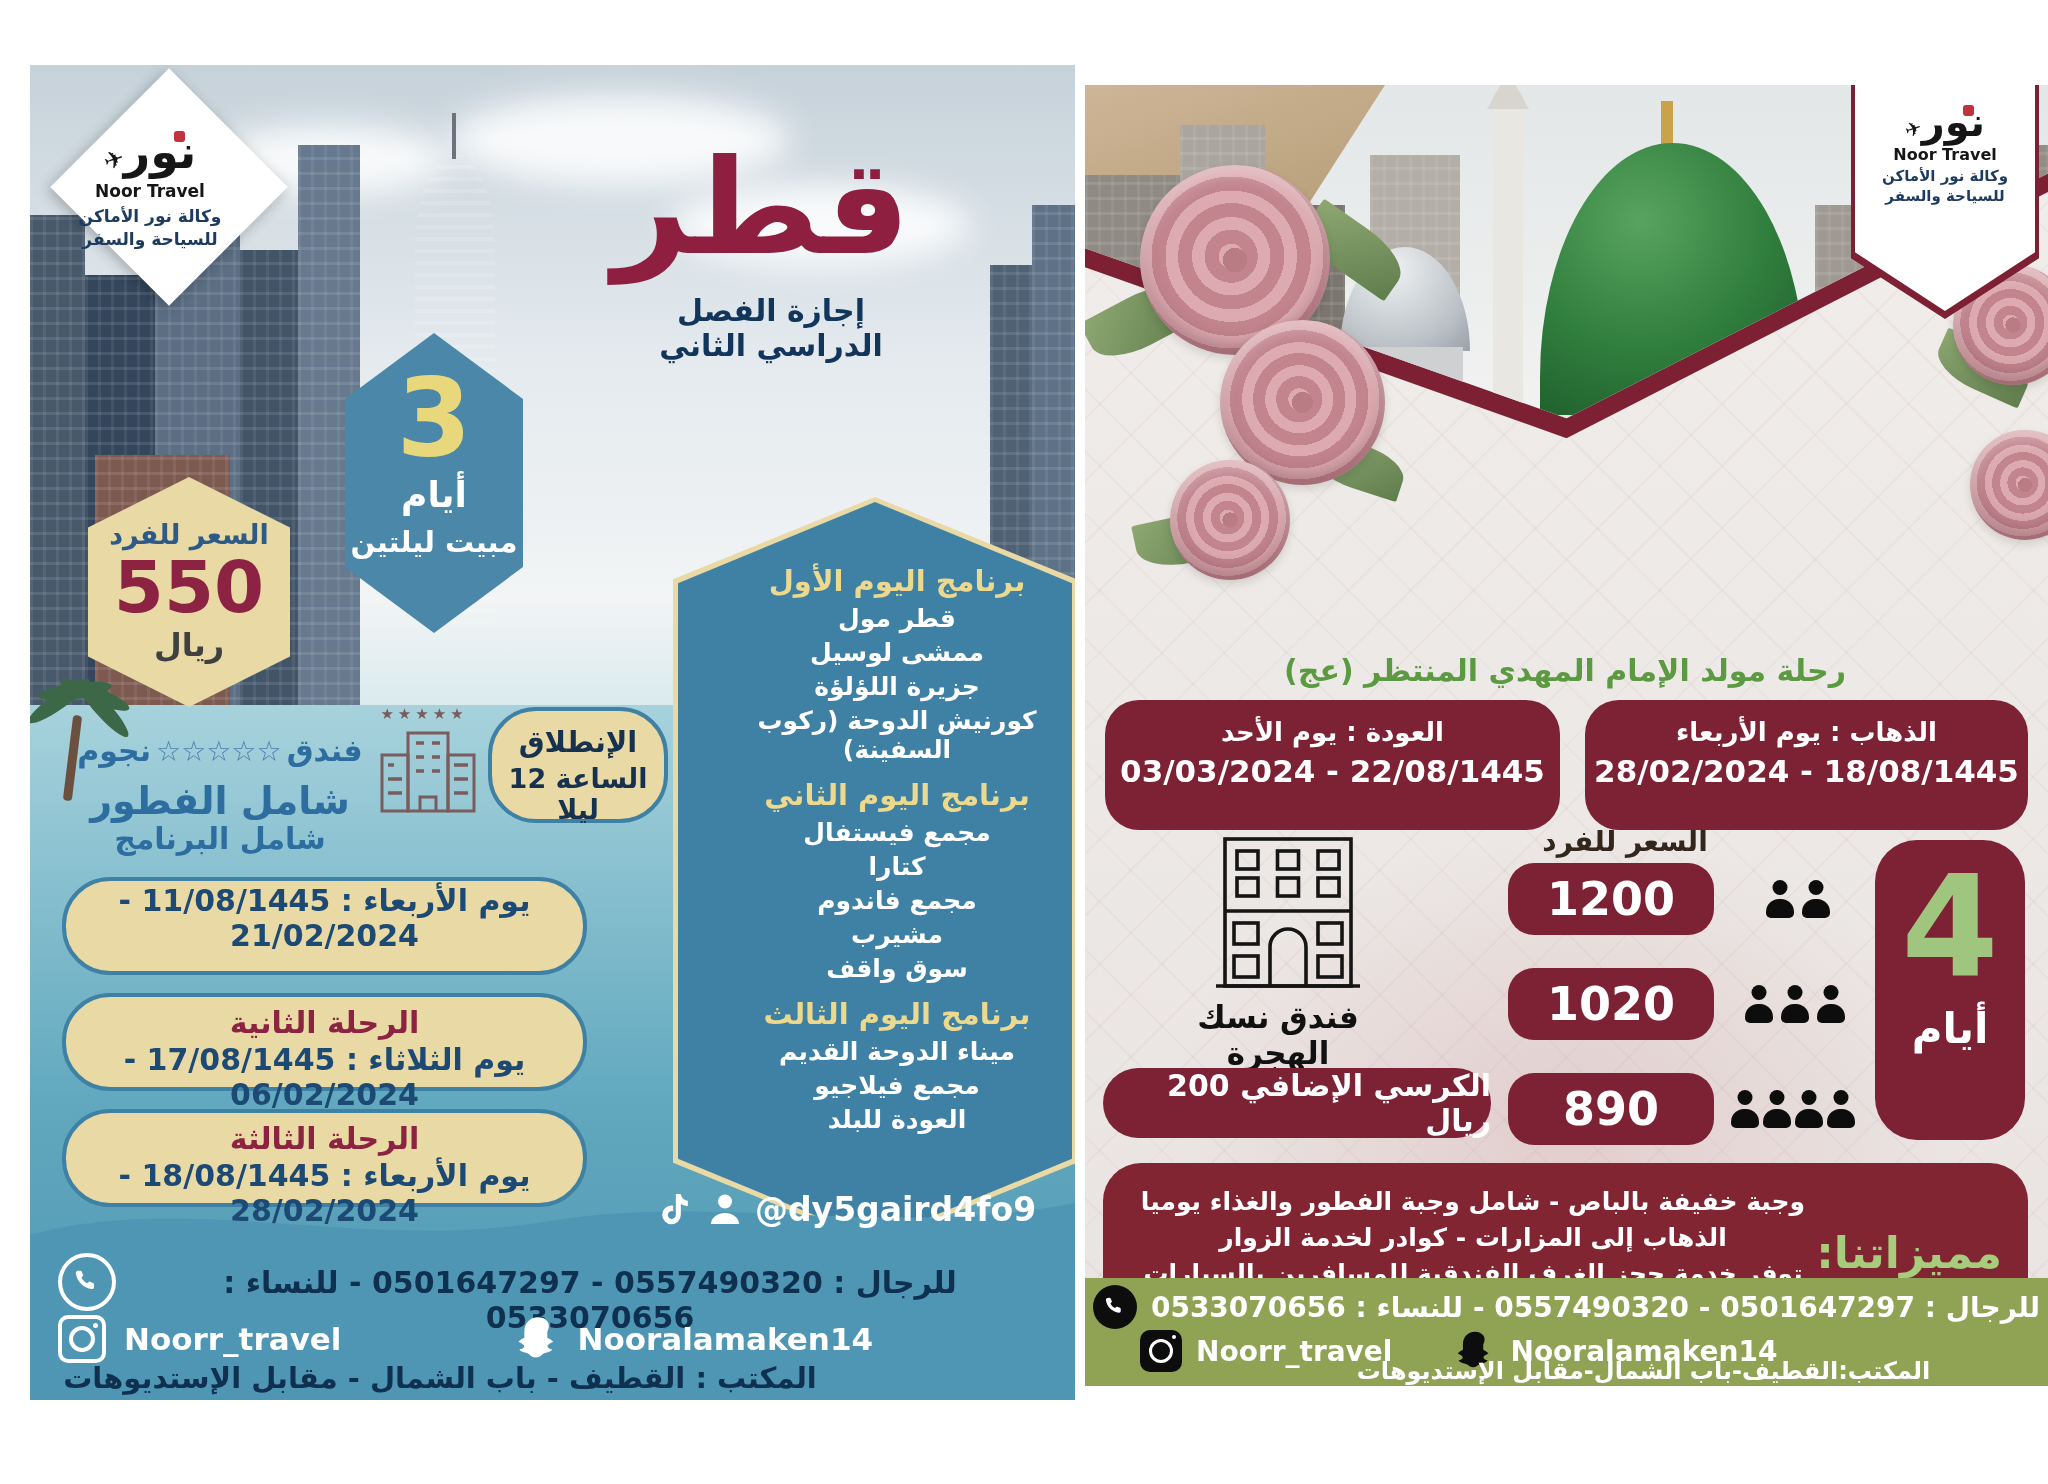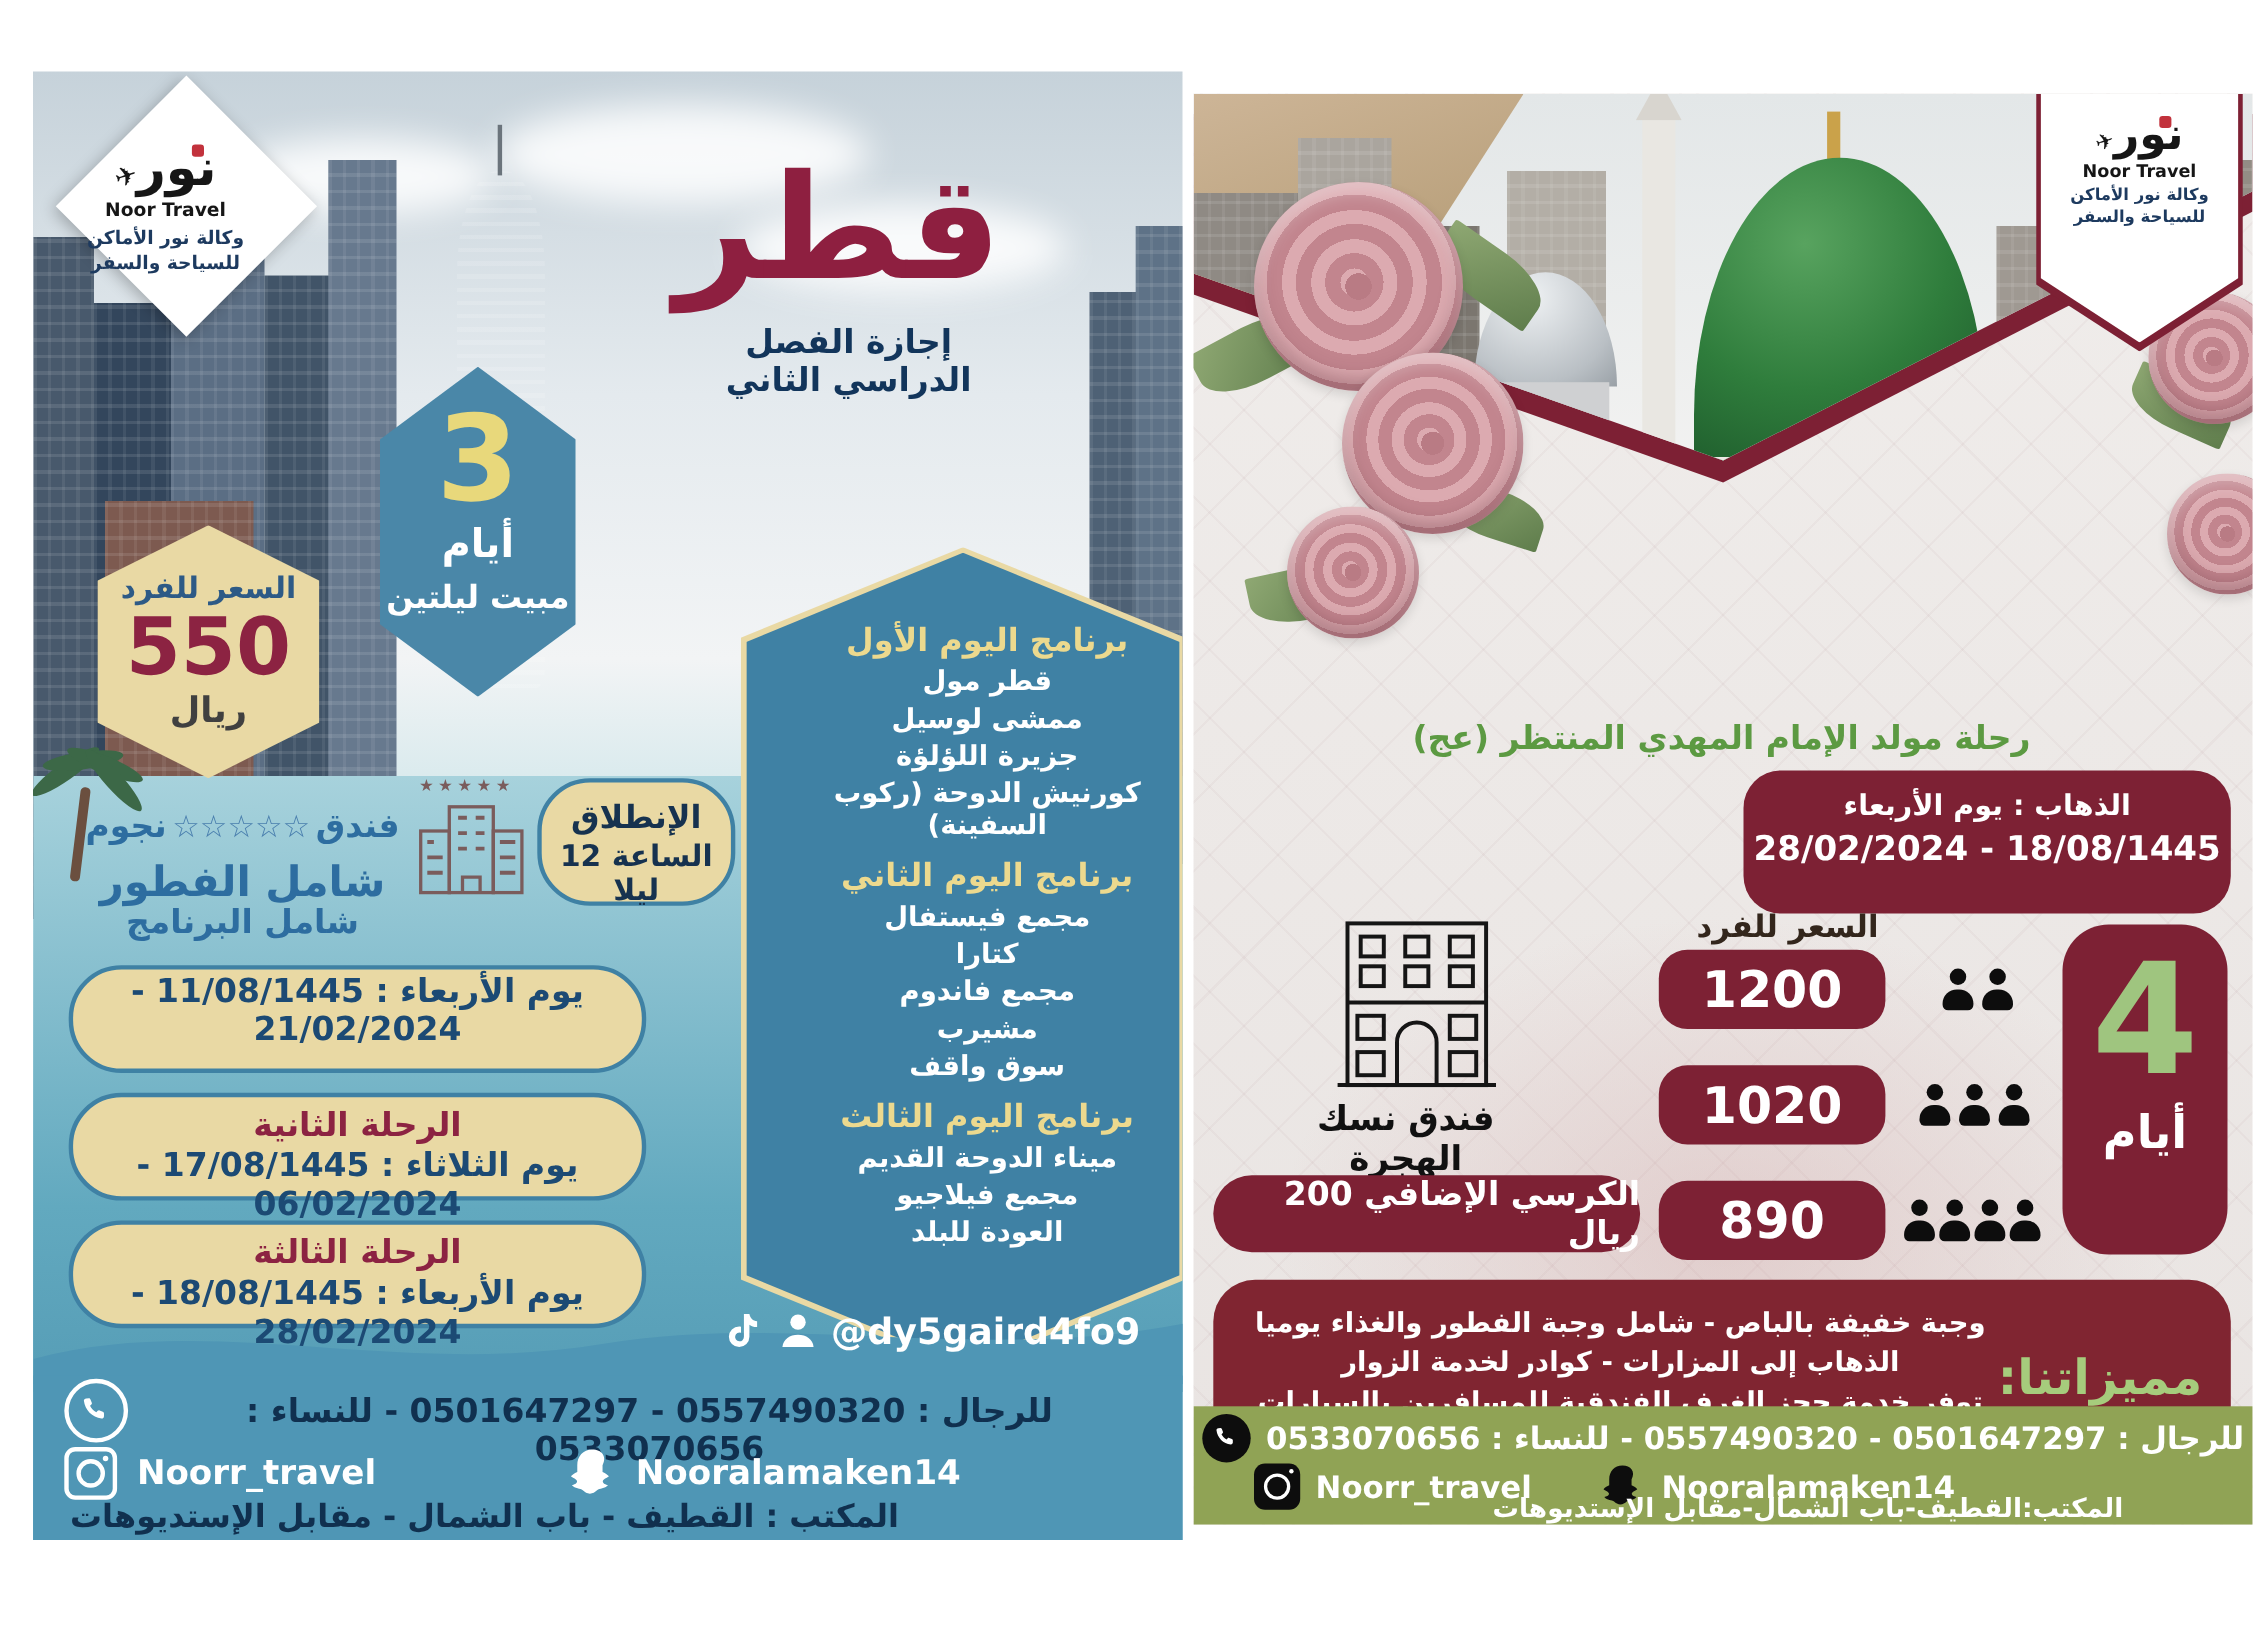--- a/index.html
+++ b/index.html
@@ -296,20 +296,24 @@
       <div class="w9" style="font-size:16px;color:#161616;">Noor Travel</div>
       <div class="w9" dir="rtl" style="font-size:15px;color:#1d3a5f;margin-top:3px;line-height:1.3;padding:0 16px;">وكالة نور الأماكن للسياحة والسفر</div>
     </div>
 
     <div class="abs c w9" style="left:180px;top:568px;width:600px;font-size:30px;color:#5c9a42;">رحلة مولد الإمام المهدي المنتظر (عج)</div>
 
     <div class="rbar c" style="left:500px;top:615px;width:443px;height:130px;">
       <div class="l1">الذهاب : يوم الأربعاء</div>
       <div class="l2">18/08/1445 - 28/02/2024</div>
     </div>
+    <div class="rbar c" style="left:20px;top:615px;width:455px;height:130px;">
+      <div class="l1">العودة : يوم الأحد</div>
+      <div class="l2">22/08/1445 - 03/03/2024</div>
+    </div>
 
     <div class="abs w9" style="left:430px;top:740px;width:220px;font-size:28px;color:#33261c;text-align:center;">السعر للفرد</div>
 
     <div class="rpill" style="left:423px;top:778px;width:206px;height:72px;">
       <span>1200</span>
     </div>
     <div class="rpill" style="left:423px;top:883px;width:206px;height:72px;">
       <span>1020</span>
     </div>
     <div class="rpill" style="left:423px;top:988px;width:206px;height:72px;">

